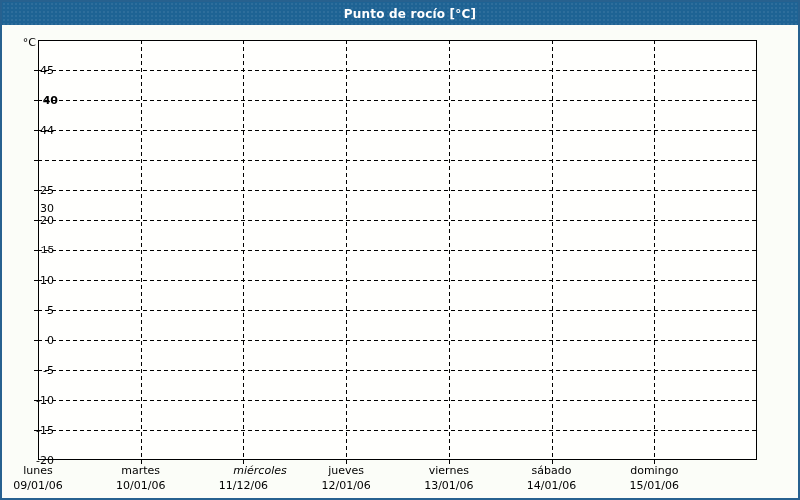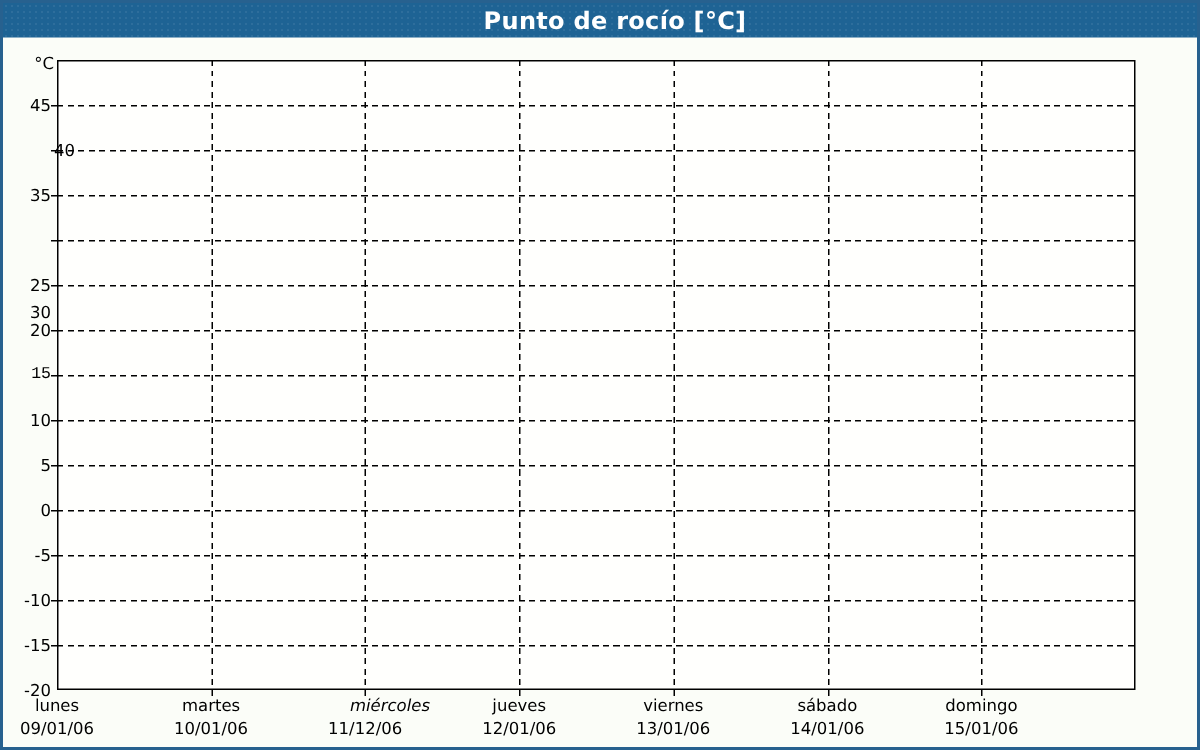--- a/index.html
+++ b/index.html
@@ -14,21 +14,21 @@
   }
   .titlebar{
     position:absolute;left:0;right:0;top:0;height:23px;
     background:var(--titlebar-bg,#1e6394);
     background-image:radial-gradient(rgba(255,255,255,0.07) 1px, transparent 1px);
     background-size:4px 4px;
     display:flex;align-items:center;justify-content:center;
   }
   .titlebar span{
     color:var(--titlebar-text,#fff);
-    font-size:16px;font-weight:bold;
+    font-size:12px;font-weight:bold;
     letter-spacing:0.2px;
     padding-left:20px;
   }
   #chart-layer{position:absolute;inset:0;}
   .plot{
     position:absolute;
     box-sizing:border-box;
     border:1px solid #000;
     background:var(--plot-bg,#fffffd);
   }
@@ -37,21 +37,21 @@
     background:repeating-linear-gradient(90deg,var(--grid,#000) 0 4px,transparent 4px 7px);
   }
   .vgrid{
     position:absolute;width:1px;
     background:repeating-linear-gradient(180deg,var(--grid,#000) 0 4px,transparent 4px 7px);
   }
   .ytick{position:absolute;width:4px;height:1px;background:var(--grid,#000);}
   .xtick{position:absolute;width:1px;height:4px;background:var(--grid,#000);}
   .ylab{
     position:absolute;width:32px;text-align:right;
-    font-size:11px;color:var(--text,#000);line-height:13px;
+    font-size:11px;color:var(--text,#000);line-height:13px;padding-left:20px;
   }
   .unitlab{
     position:absolute;width:34px;text-align:right;
     font-size:11px;color:var(--text,#000);line-height:13px;
   }
   .xday,.xdate{
     position:absolute;width:110px;text-align:center;
     font-size:11px;color:var(--text,#000);line-height:13px;
   }
 </style>
@@ -63,24 +63,24 @@
     <span>Punto de rocío [°C]</span>
   </div>
   <div id="chart-layer">
       <div class="plot" style="left: 36px; top: 38px; width: 719px; height: 420px;"></div>
       <div class="unitlab" style="left: 0px; top: 34px;">°C</div>
       <div class="hgrid" style="left: 36px; width: 719px; top: 68px;"></div>
       <div class="ytick" style="left: 32px; top: 68px;"></div>
       <div class="ylab" style="left: 0px; top: 61.5px;">45</div>
       <div class="hgrid" style="left: 36px; width: 719px; top: 98px;"></div>
       <div class="ytick" style="left: 32px; top: 98px;"></div>
-      <div class="ylab" style="left: 16px; top: 91.5px;">40</div>
+      <div class="ylab" style="left: 4px; top: 91.5px; font-weight: bold;">40</div>
       <div class="hgrid" style="left: 36px; width: 719px; top: 128px;"></div>
       <div class="ytick" style="left: 32px; top: 128px;"></div>
-      <div class="ylab" style="left: 0px; top: 121.5px;">35</div>
+      <div class="ylab" style="left: 0px; top: 121.5px;">44</div>
       <div class="hgrid" style="left: 36px; width: 719px; top: 158px;"></div>
       <div class="ytick" style="left: 32px; top: 158px;"></div>
       <div class="ylab" style="left: 0px; top: 151.5px; margin-top: 48px;">30</div>
       <div class="hgrid" style="left: 36px; width: 719px; top: 188px;"></div>
       <div class="ytick" style="left: 32px; top: 188px;"></div>
       <div class="ylab" style="left: 0px; top: 181.5px;">25</div>
       <div class="hgrid" style="left: 36px; width: 719px; top: 218px;"></div>
       <div class="ytick" style="left: 32px; top: 218px;"></div>
       <div class="ylab" style="left: 0px; top: 211.5px;">20</div>
       <div class="hgrid" style="left: 36px; width: 719px; top: 248px;"></div>

